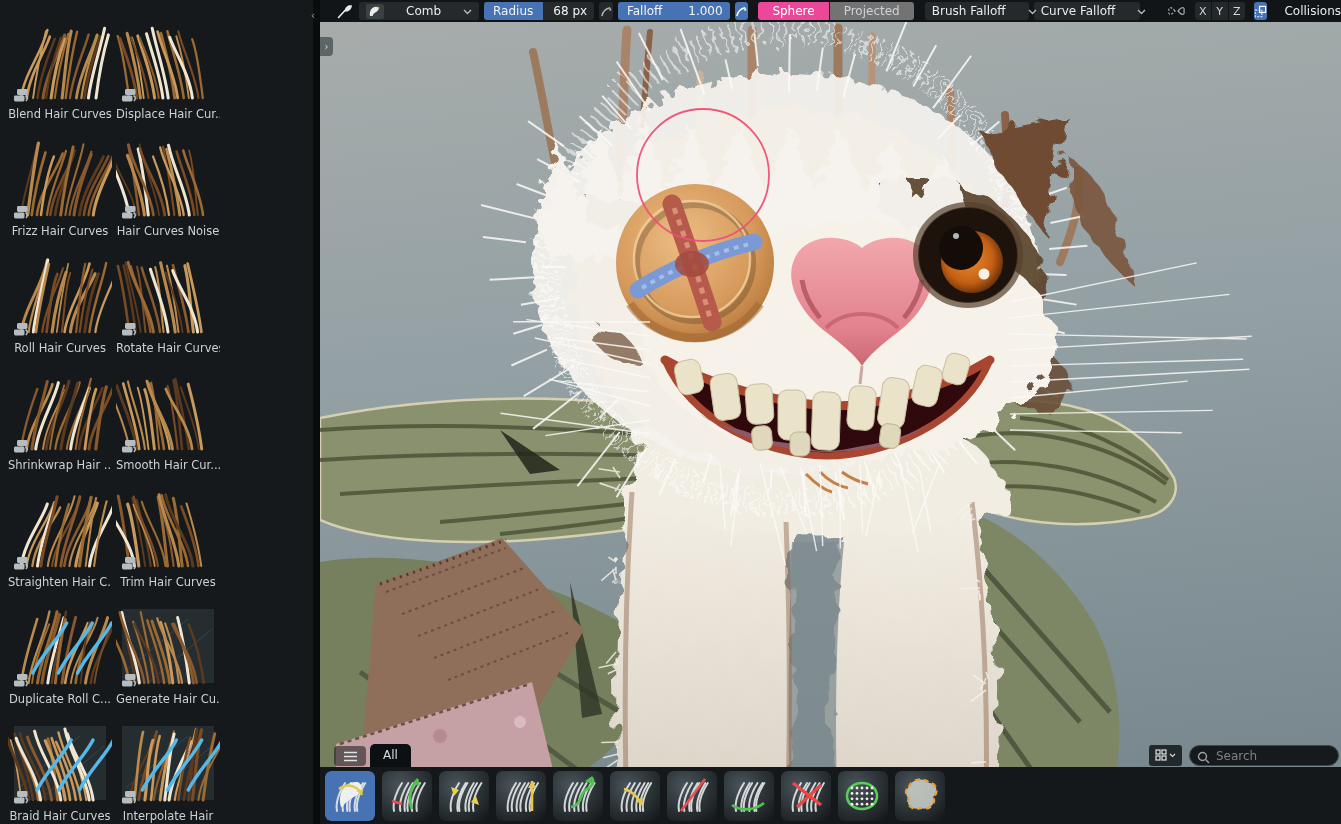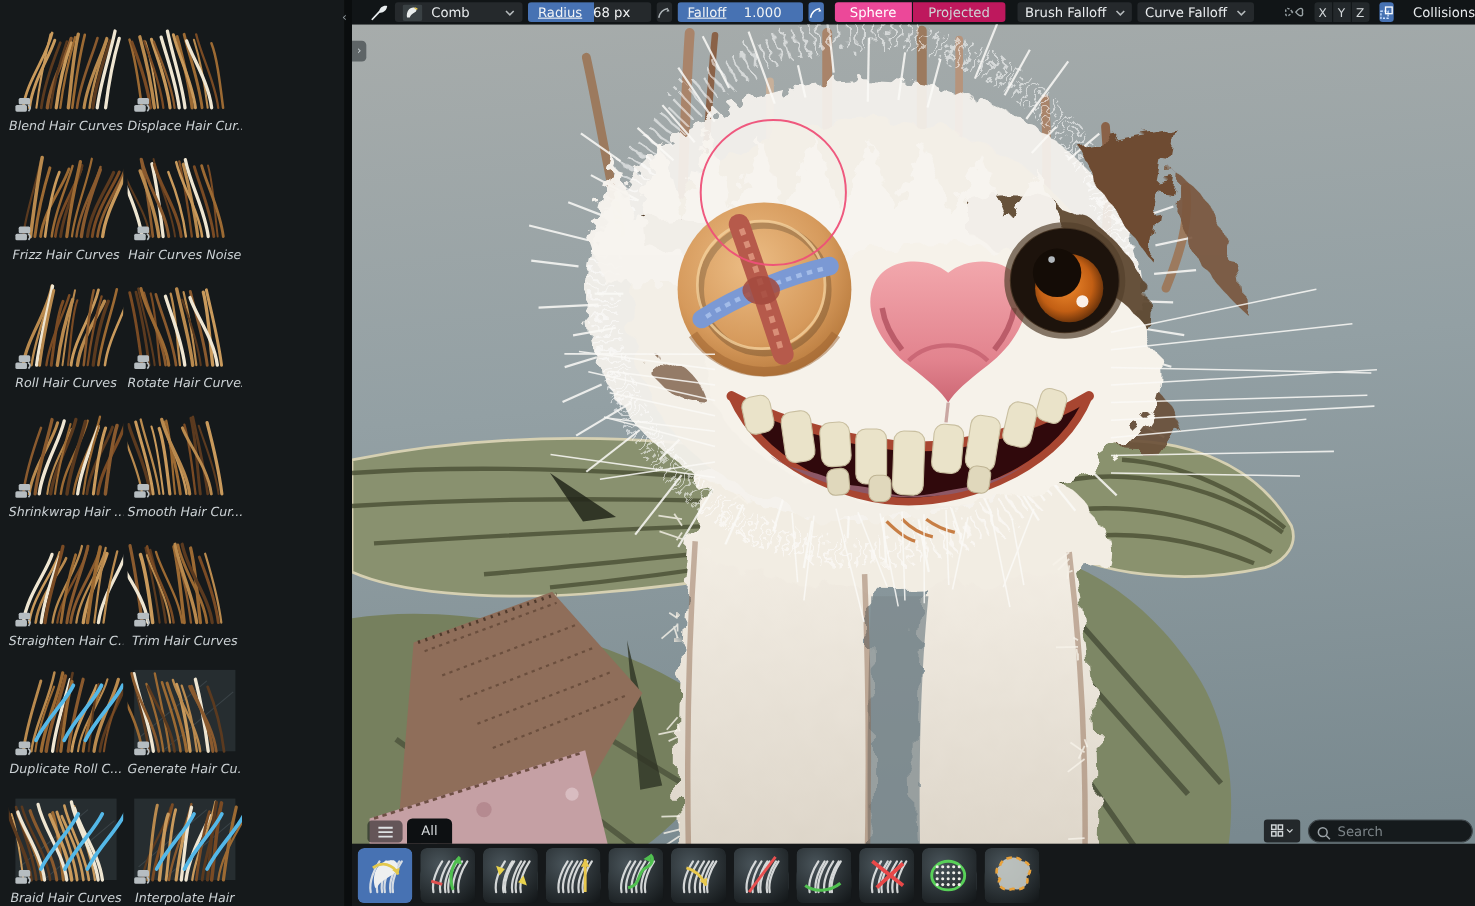--- a/index.html
+++ b/index.html
@@ -9,35 +9,35 @@
     -webkit-font-smoothing:antialiased;
   }
   
   .sidebar{position:absolute;left:0;top:0;width:313px;height:824px;background:#15191b;overflow:hidden;}
   .sidebar-divider{position:absolute;left:313px;top:0;width:7px;height:824px;background:#0a0d0e;}
   .sidebar-collapse{position:absolute;left:306px;top:8px;width:14px;height:16px;color:#8e979b;font-size:11px;line-height:16px;text-align:center;z-index:5;}
   .asset-grid{display:grid;grid-template-columns:104px 104px;column-gap:4px;row-gap:14px;padding:18px 0 0 8px;}
   .asset-item{width:104px;position:relative;cursor:pointer;}
   .asset-thumb{width:104px;height:86px;display:block;}
   .asset-badge{position:absolute;left:4px;top:68px;width:18px;height:18px;}
-  .asset-label{display:block;margin-top:3px;text-align:center;font-size:11.5px;color:#ccd2d5;white-space:nowrap;overflow:hidden;font-style:italic;}
+  .asset-label{display:block;margin-top:3px;text-align:center;font-size:11.5px;color:#ccd2d5;white-space:nowrap;overflow:hidden;}
   
   .vheader{position:absolute;left:320px;top:0;width:1021px;height:22px;background:#111517;display:flex;align-items:center;gap:5px;padding-left:16px;box-sizing:border-box;white-space:nowrap;}
   .hbtn{height:18px;background:#25292c;border-radius:3px;display:flex;align-items:center;color:#e9ecee;font-size:12px;box-sizing:border-box;}
   .hbtn.icon-only{width:18px;justify-content:center;background:transparent;}
   .hbtn.boxed{width:17px;justify-content:center;background:#25292c;}
   .hbtn.blue{background:#4772b3;}
-  .dropdown{padding:0 7px;gap:8px;}
+  .dropdown{padding:0 7px;gap:22px;}
   .chev{margin-left:auto;opacity:.85;}
   .slider{position:relative;height:18px;background:#25292c;border-radius:3px;overflow:hidden;color:#f2f4f5;font-size:12px;}
   .slider .fill{position:absolute;left:0;top:0;bottom:0;background:#4772b3;}
-  .slider .slab{position:absolute;left:9px;top:0;line-height:18px;text-decoration:underline;}
-  .slider .sval{position:absolute;right:19px;top:0;line-height:18px;}
+  .slider .slab{position:absolute;left:9px;top:0;line-height:18px;}
+  .slider .sval{position:absolute;right:7px;top:0;line-height:18px;}
   .seg{display:flex;margin-left:5px;}
-  .segbtn{height:18px;line-height:18px;padding:0 14px;background:#be185d;color:#cfd4d6;font-size:12px;}
+  .segbtn{height:18px;line-height:18px;padding:0 14px;background:#737373;color:#cfd4d6;font-size:12px;}
   .segbtn:first-child{border-radius:3px 0 0 3px;margin-right:1px;}
   .segbtn:last-child{border-radius:0 3px 3px 0;}
   .segbtn.active{background:#ec4899;color:#fff;}
   .axes{display:flex;gap:1px;margin-left:4px;}
   .axbtn{width:16px;height:18px;background:#23282b;color:#d2d7d9;font-size:11px;display:flex;align-items:center;justify-content:center;}
   .axbtn:first-child{border-radius:3px 0 0 3px;}
   .axbtn:last-child{border-radius:0 3px 3px 0;}
   .collis{color:#e9ecee;font-size:12px;margin-left:12px;}
   .sym-ico{margin-left:22px;display:flex;align-items:center;}
   

